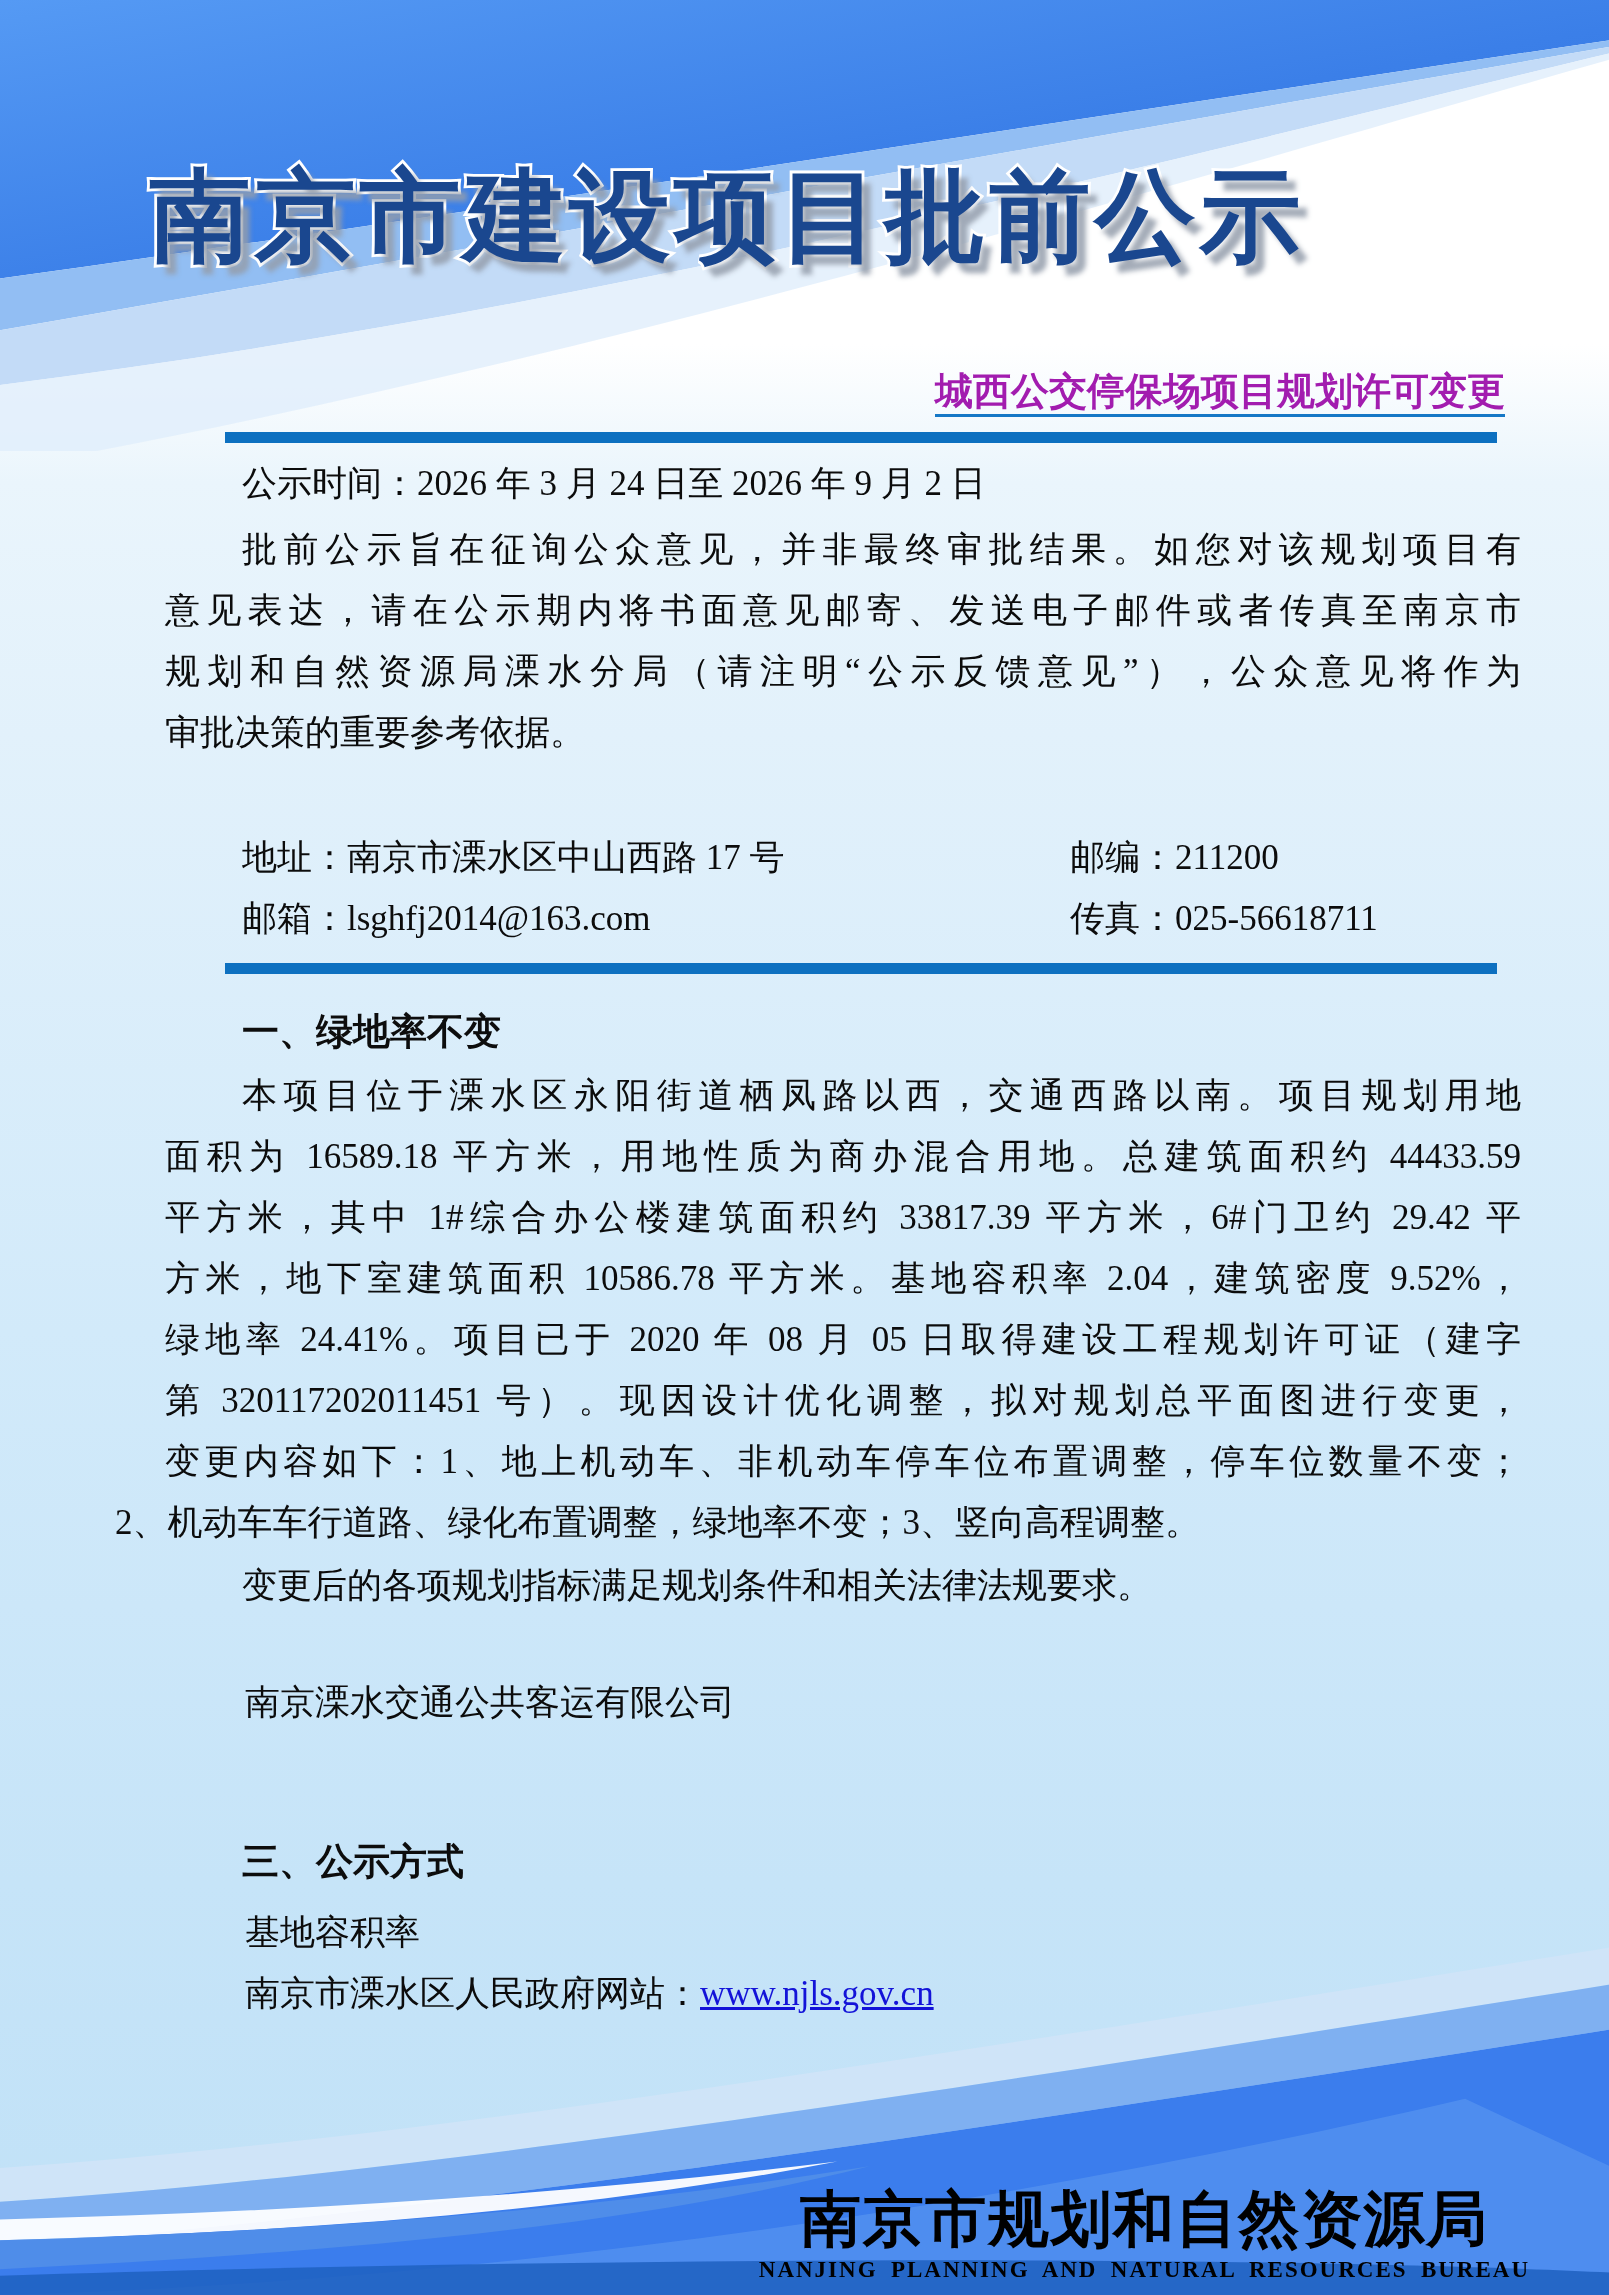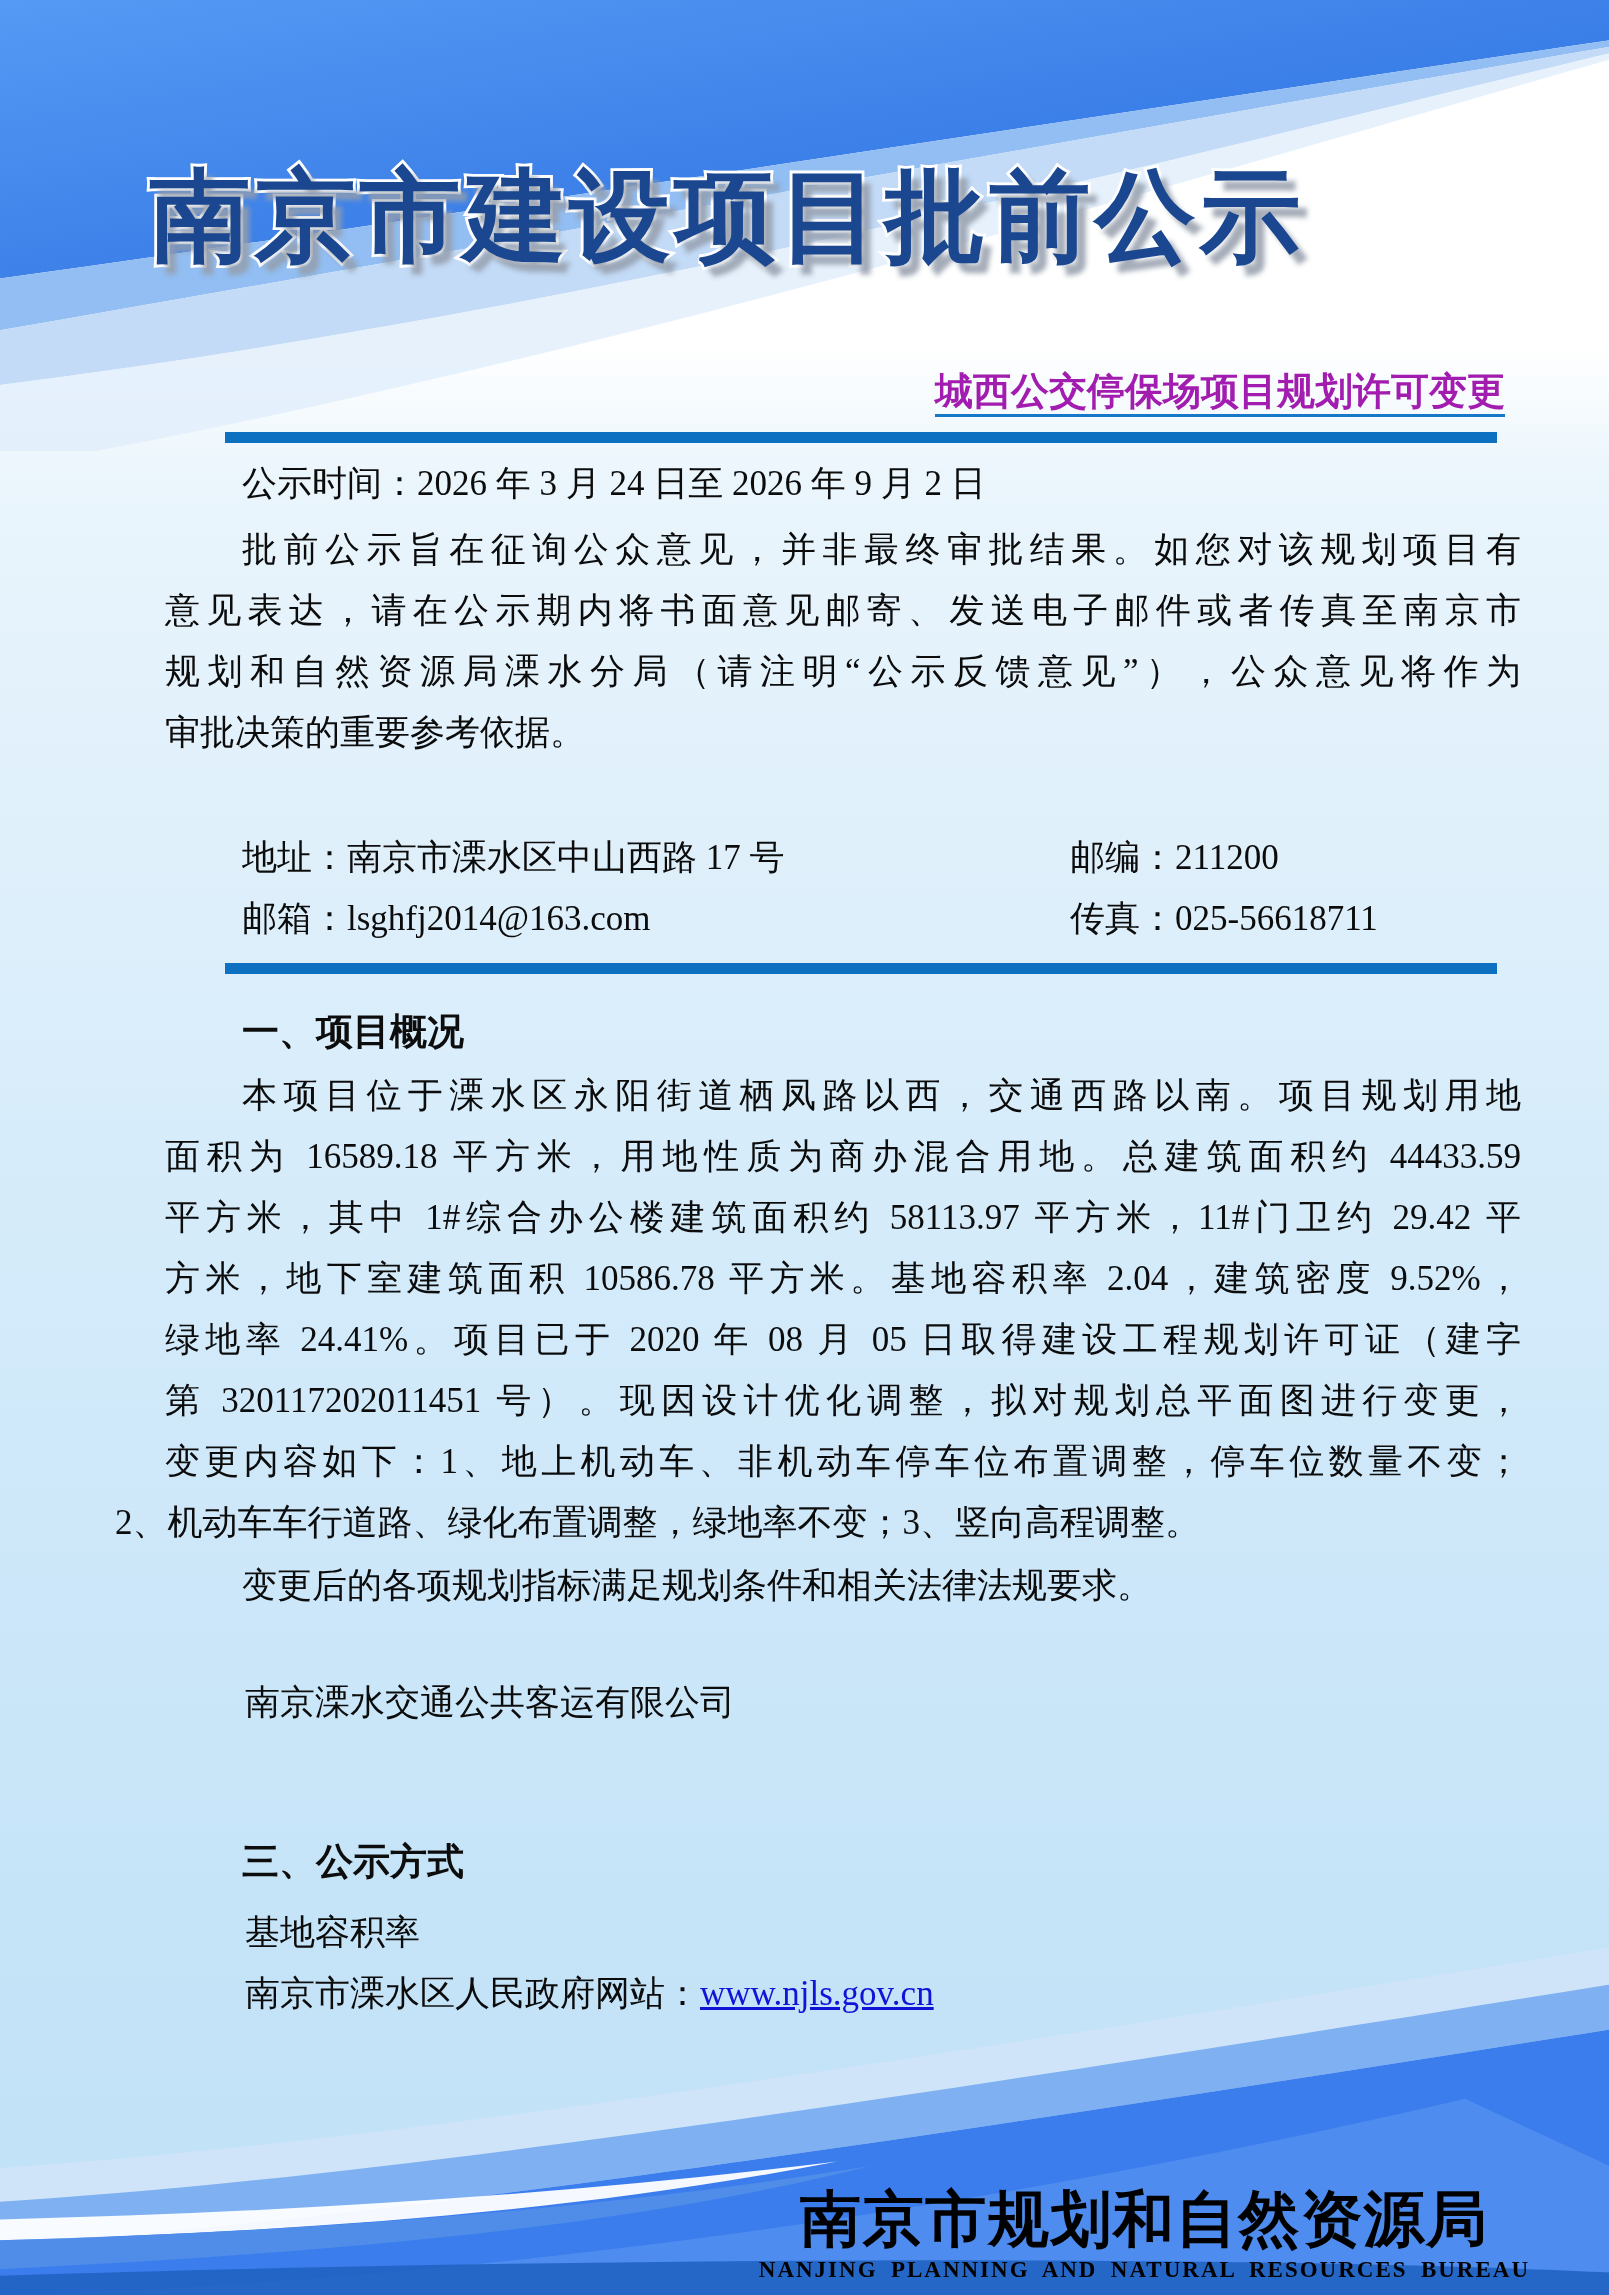--- a/index.html
+++ b/index.html
@@ -97,26 +97,26 @@
 
     <div class="contact">
       <span>地址：南京市溧水区中山西路 17 号</span>
       <span>邮编：211200</span>
       <span>邮箱：lsghfj2014@163.com</span>
       <span>传真：025-56618711</span>
     </div>
 
     <div class="bar mid"></div>
 
-    <h2 class="sec" id="sec1-heading">一、项目概况</h2>
+    <h2 class="sec" id="sec1-heading">一、绿地率不变</h2>
 
     <div class="para p2">
       <div class="line just indent">本项目位于溧水区永阳街道栖凤路以西，交通西路以南。项目规划用地</div>
       <div class="line just">面积为 16589.18 平方米，用地性质为商办混合用地。总建筑面积约 44433.59</div>
-      <div class="line just">平方米，其中 1#综合办公楼建筑面积约 58113.97 平方米，11#门卫约 29.42 平</div>
+      <div class="line just">平方米，其中 1#综合办公楼建筑面积约 33817.39 平方米，6#门卫约 29.42 平</div>
       <div class="line just">方米，地下室建筑面积 10586.78 平方米。基地容积率 2.04，建筑密度 9.52%，</div>
       <div class="line just">绿地率 24.41%。项目已于 2020 年 08 月 05 日取得建设工程规划许可证（建字</div>
       <div class="line just">第 320117202011451 号）。现因设计优化调整，拟对规划总平面图进行变更，</div>
       <div class="line just">变更内容如下：1、地上机动车、非机动车停车位布置调整，停车位数量不变；</div>
       <div class="line hang">2、机动车车行道路、绿化布置调整，绿地率不变；3、竖向高程调整。</div>
     </div>
 
     <div class="line indent closing">变更后的各项规划指标满足规划条件和相关法律法规要求。</div>
 
     <div class="plain company">南京溧水交通公共客运有限公司</div>

